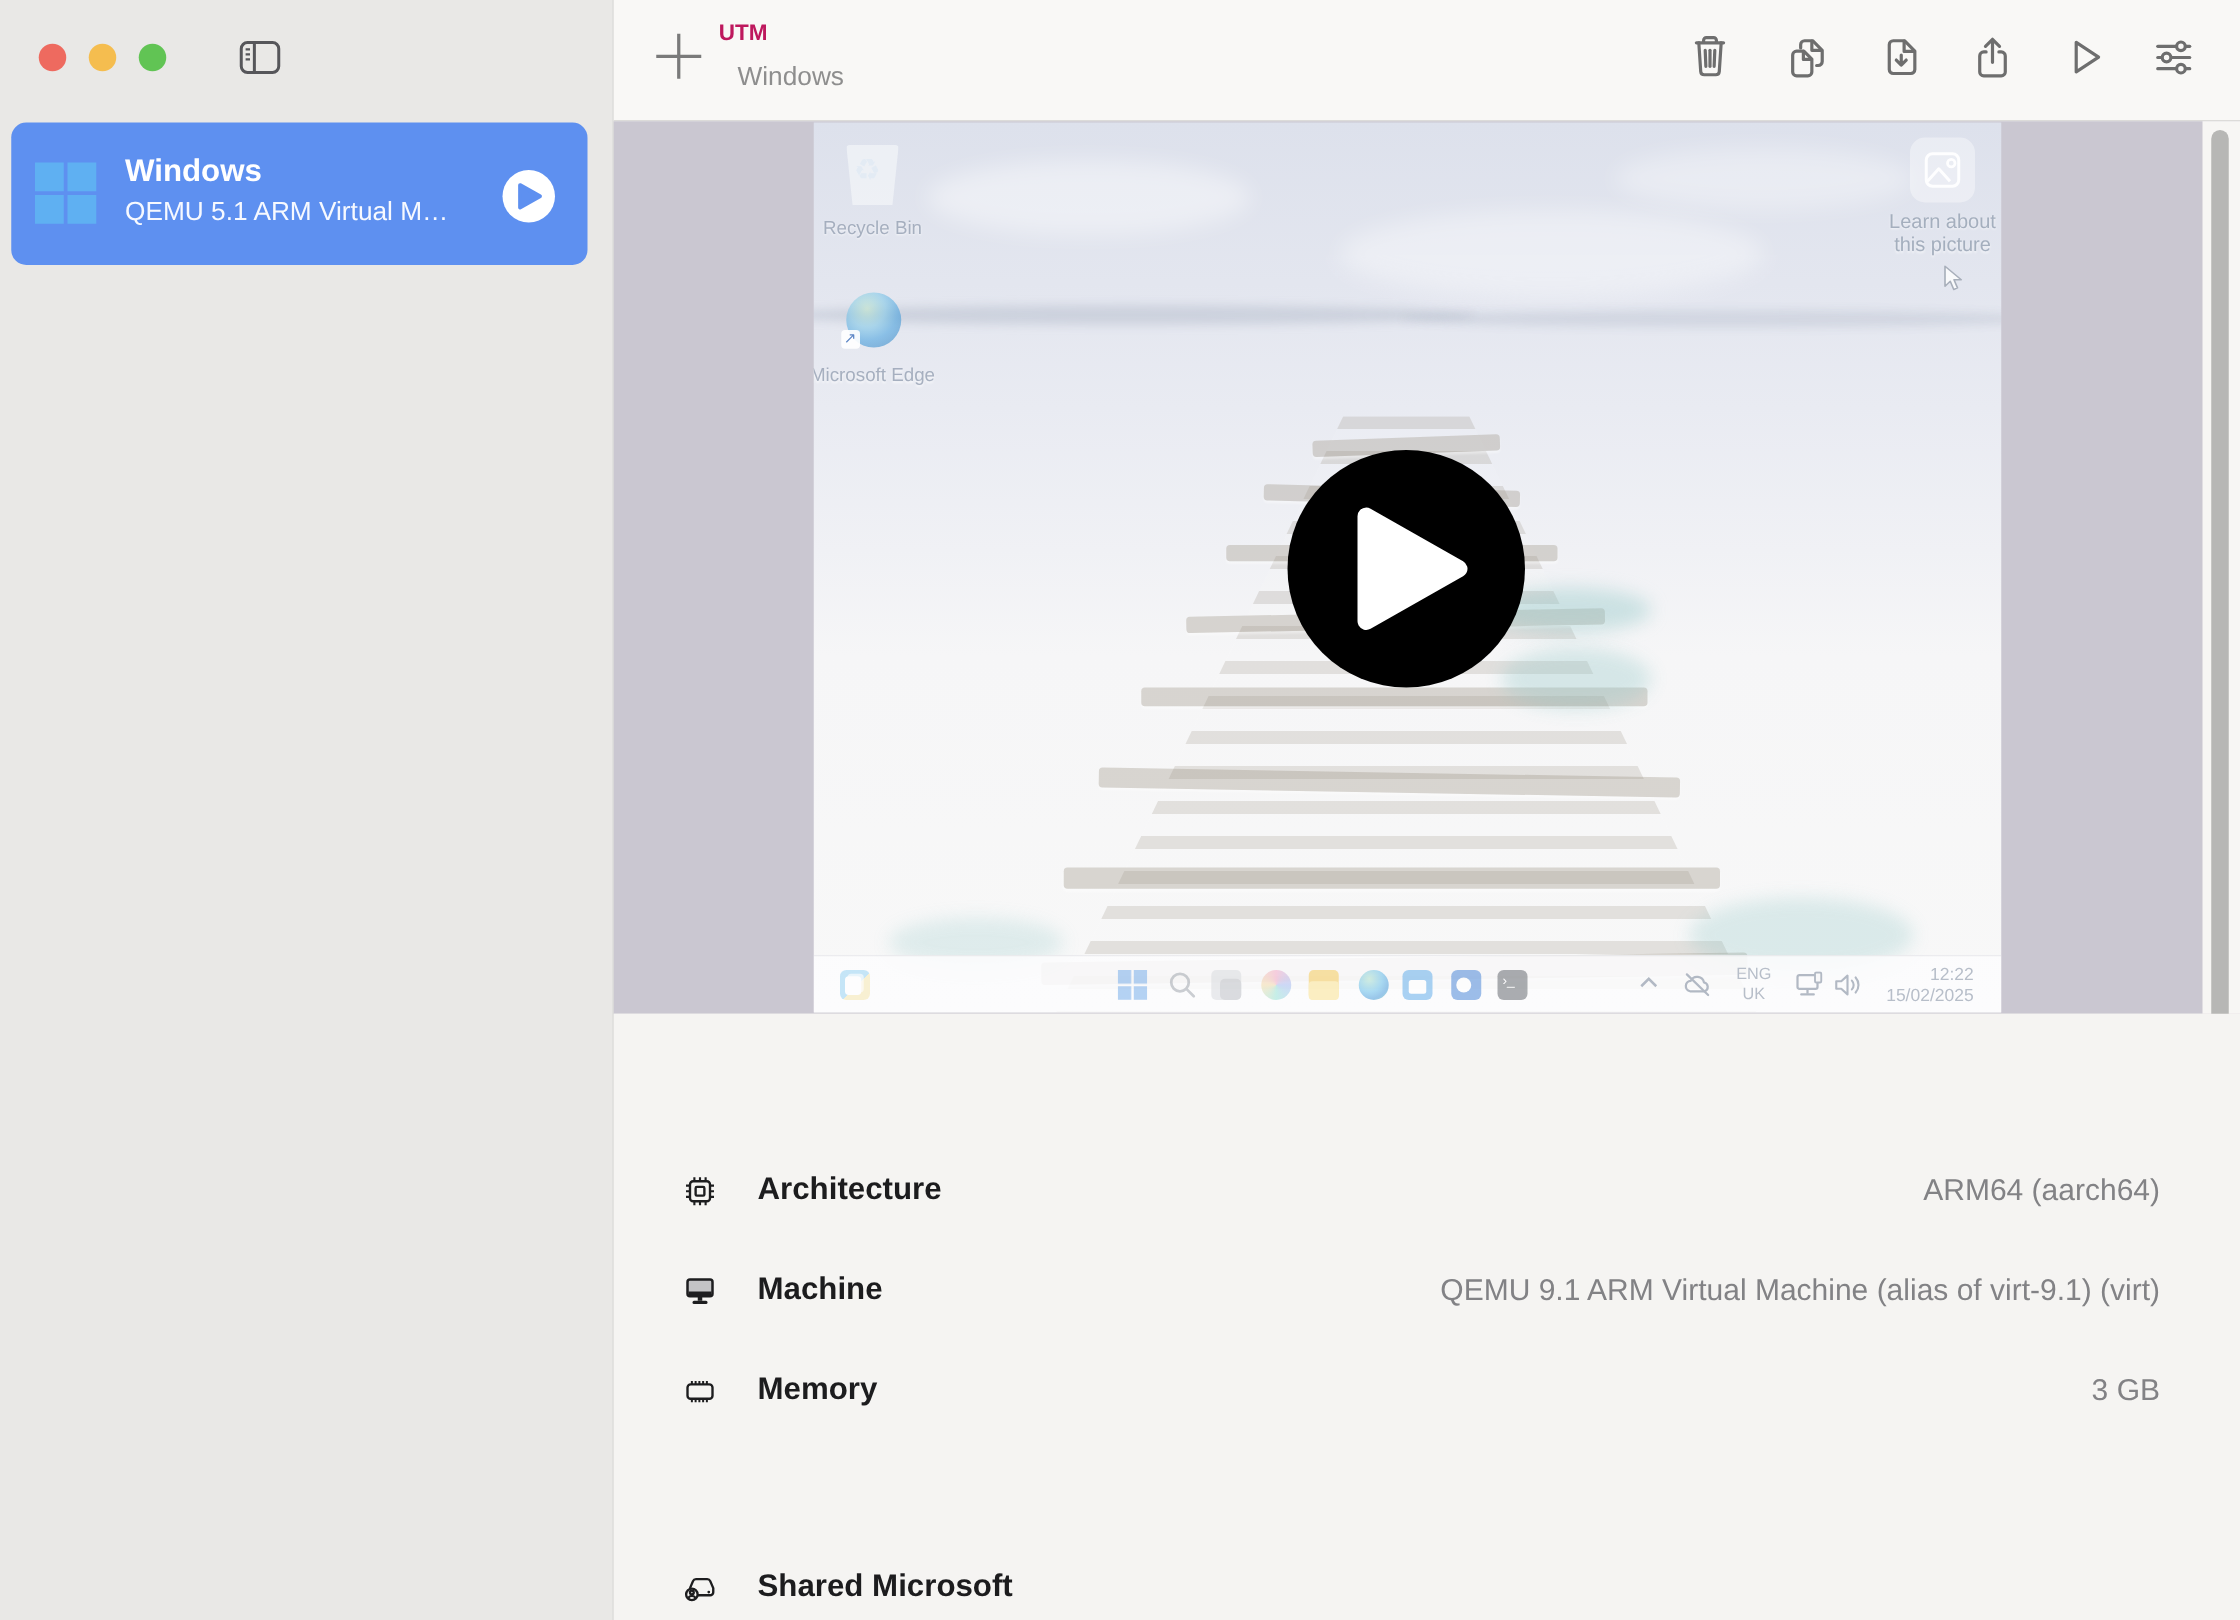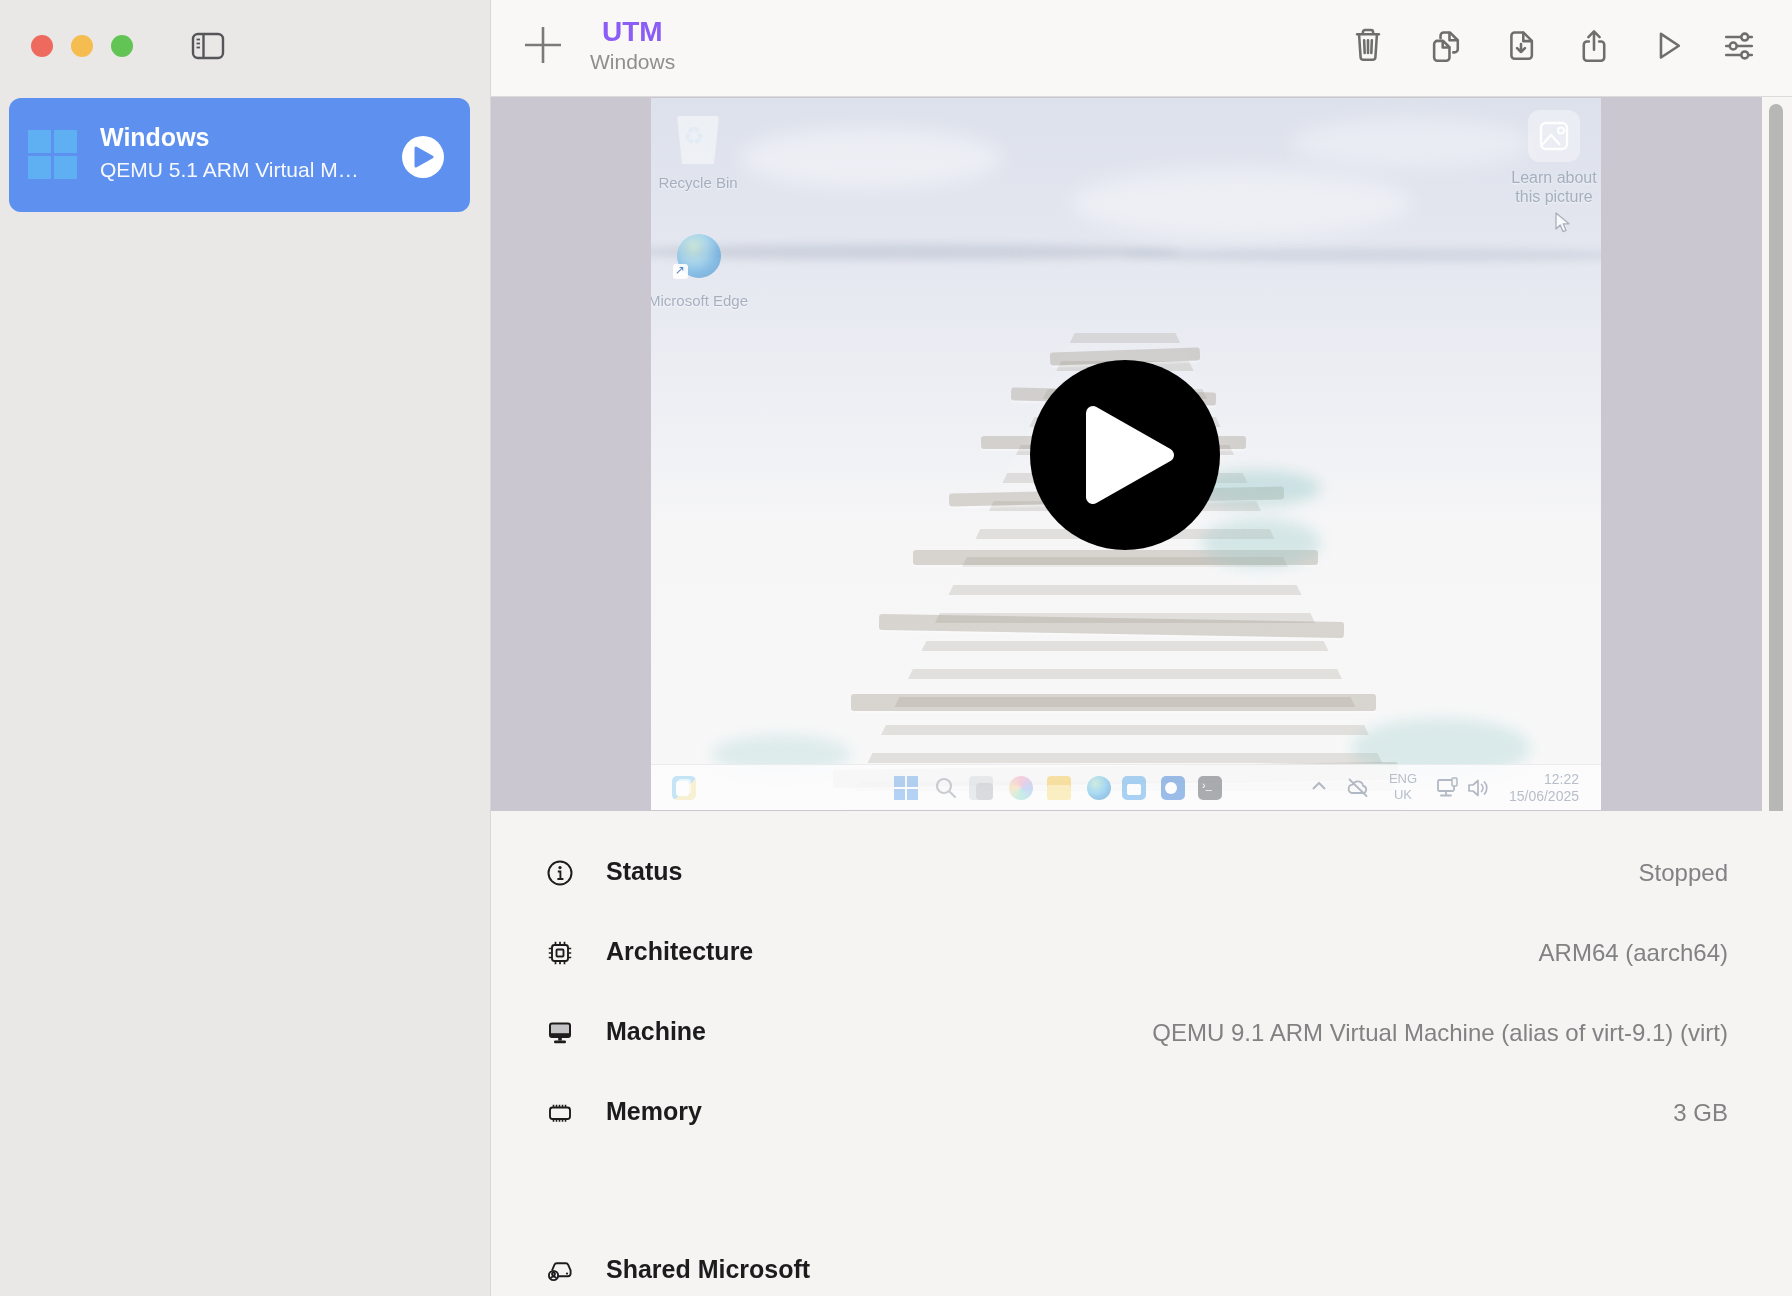--- a/index.html
+++ b/index.html
@@ -23,21 +23,21 @@
   .vm-title{position:absolute;left:91px;top:25px;font-size:25px;font-weight:700;color:#fff;}
   .vm-sub{position:absolute;left:91px;top:60px;font-size:21px;color:rgba(255,255,255,.95);}
   .vm-play{position:absolute;left:393px;top:38px;width:42px;height:42px;border-radius:50%;background:#fff;border:none;padding:0;}
   .vm-play svg{position:absolute;left:12px;top:10px;}
 
   
   .main{position:absolute;left:491px;top:0;width:1301px;height:1296px;}
 
   .toolbar{position:absolute;left:0;top:0;width:1301px;height:97px;background:#f9f8f6;border-bottom:1px solid #dcdbd9;}
   .tb-plus{position:absolute;left:30px;top:21px;width:44px;height:48px;background:none;border:none;padding:0;}
-  .tb-title{position:absolute;left:111px;top:16px;font-size:28px;font-weight:700;color:#8b5cf6;}
+  .tb-title{position:absolute;left:84px;top:16px;font-size:18px;font-weight:700;color:#be185d;}
   .tb-sub{position:absolute;left:99px;top:50px;font-size:21px;color:#8e8e8e;}
   .tb-btn{position:absolute;top:23px;width:46px;height:46px;background:none;border:none;padding:0;}
 
   
   .preview{position:absolute;left:0;top:97px;width:1301px;height:714px;background:#cac7d1;overflow:hidden;cursor:pointer;}
   .scrollstrip{position:absolute;right:0;top:97px;width:30px;height:714px;background:#f7f6f4;}
   .scrollthumb{position:absolute;left:1278px;top:104px;width:14px;height:953px;border-radius:7px;background:#b7b7b5;}
 
   .desktop{position:absolute;left:160px;top:1px;width:950px;height:712px;overflow:hidden;
     background:linear-gradient(to bottom,#dde1ec 0%,#e3e6ef 18%,#e9ebf2 32%,#f0f1f5 48%,#f6f6f7 60%,#f8f8f8 100%);}
@@ -265,45 +265,36 @@
             <line x1="11" y1="14" x2="11" y2="18" stroke="#b2b9c4" stroke-width="1.8"></line>
             <line x1="6" y1="18.5" x2="16" y2="18.5" stroke="#b2b9c4" stroke-width="1.8" stroke-linecap="round"></line>
             <rect x="17" y="1" width="5" height="8" rx="1" fill="#f8f8f9" stroke="#b2b9c4" stroke-width="1.5"></rect>
           </svg>
           <svg class="tray-svg" style="left:814px" width="28" height="22" viewBox="0 0 28 22">
             <path d="M4 8 h4 l5 -4.5 v15 L8 14 H4 Z" fill="none" stroke="#b2b9c4" stroke-width="1.7" stroke-linejoin="round"></path>
             <path d="M16.5 7.5 a5 5 0 0 1 0 7" fill="none" stroke="#b2b9c4" stroke-width="1.7" stroke-linecap="round"></path>
             <path d="M19.5 5 a9 9 0 0 1 0 12" fill="none" stroke="#b2b9c4" stroke-width="1.7" stroke-linecap="round"></path>
           </svg>
           <div class="clock">
-            <span>12:22</span><br><span>15/06/2025</span>
+            <span>12:22</span><br><span>15/02/2025</span>
           </div>
         </div>
       </div>
 
       <button class="play-overlay">
         <svg width="90" height="100" viewBox="0 0 90 100">
           <path d="M8 8 L82 50 L8 92 Z" fill="#fff" stroke="#fff" stroke-width="14" stroke-linejoin="round"></path>
         </svg>
       </button>
     </div>
     <div class="scrollstrip"></div>
     <div class="scrollthumb"></div>
 
     <div class="details">
 
-      <div class="drow" style="top:34px">
-        <svg class="dicon" viewBox="0 0 34 30">
-          <circle cx="17" cy="15" r="11.5" fill="none" stroke="#1d1d1f" stroke-width="2"></circle>
-          <circle cx="17" cy="9.6" r="1.6" fill="#1d1d1f"></circle>
-          <path d="M14.8 13.5 h2.6 v7.5 m-3 0 h6" fill="none" stroke="#1d1d1f" stroke-width="1.9"></path>
-        </svg>
-        <div class="dlabel">Status</div>
-        <div class="dvalue">Stopped</div>
-      </div>
 
       <div class="drow" style="top:114px">
         <svg class="dicon" viewBox="0 0 34 30" fill="none" stroke="#1d1d1f" stroke-width="1.9">
           <rect x="9" y="7" width="16" height="16" rx="2.5"></rect>
           <rect x="13.5" y="11.5" width="7" height="7" rx="1"></rect>
           <path d="M12.5 7 V3.8 M17 7 V3.8 M21.5 7 V3.8 M12.5 26.2 V23 M17 26.2 V23 M21.5 26.2 V23 M9 10.5 H5.8 M9 15 H5.8 M9 19.5 H5.8 M28.2 10.5 H25 M28.2 15 H25 M28.2 19.5 H25" stroke-width="1.7"></path>
         </svg>
         <div class="dlabel">Architecture</div>
         <div class="dvalue">ARM64 (aarch64)</div>
       </div>

